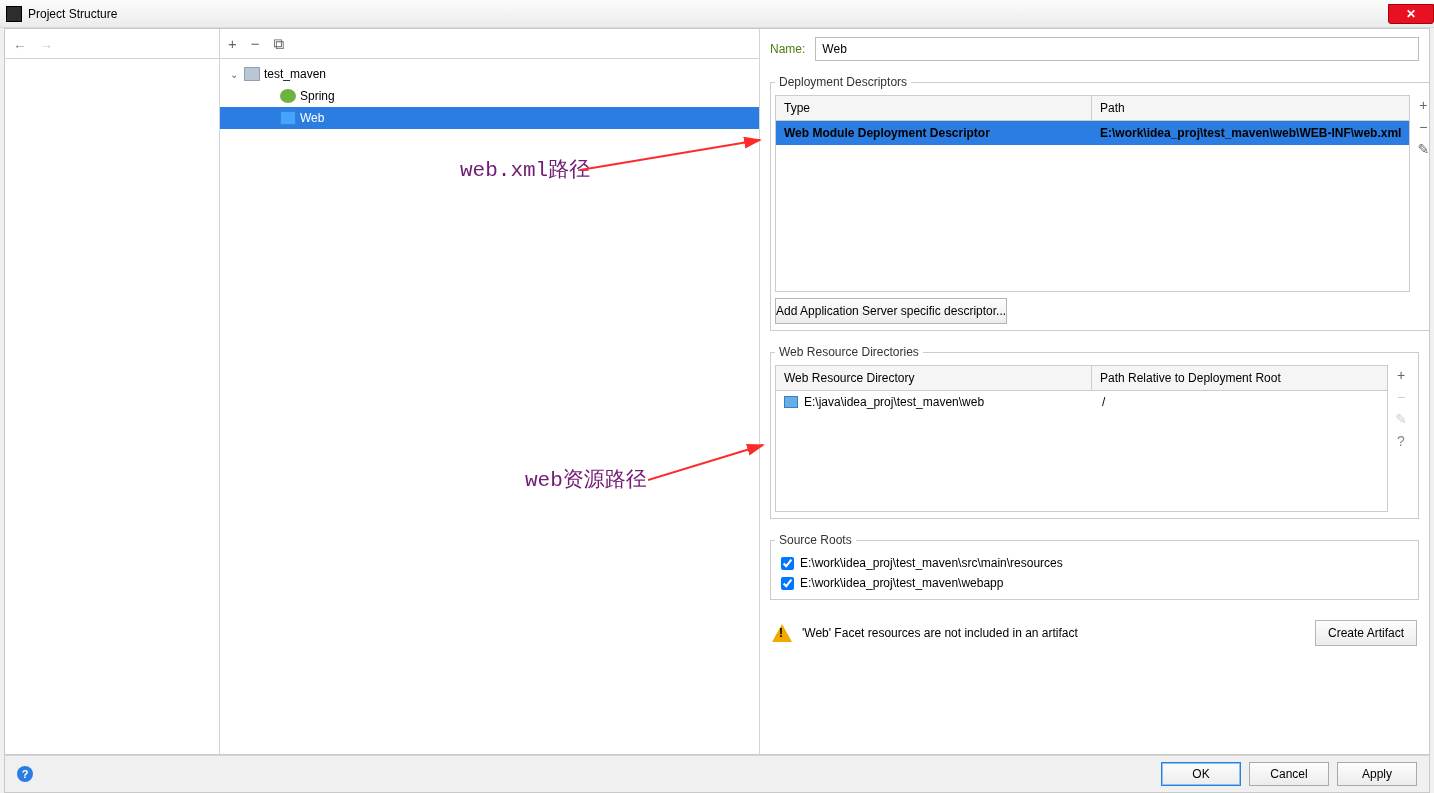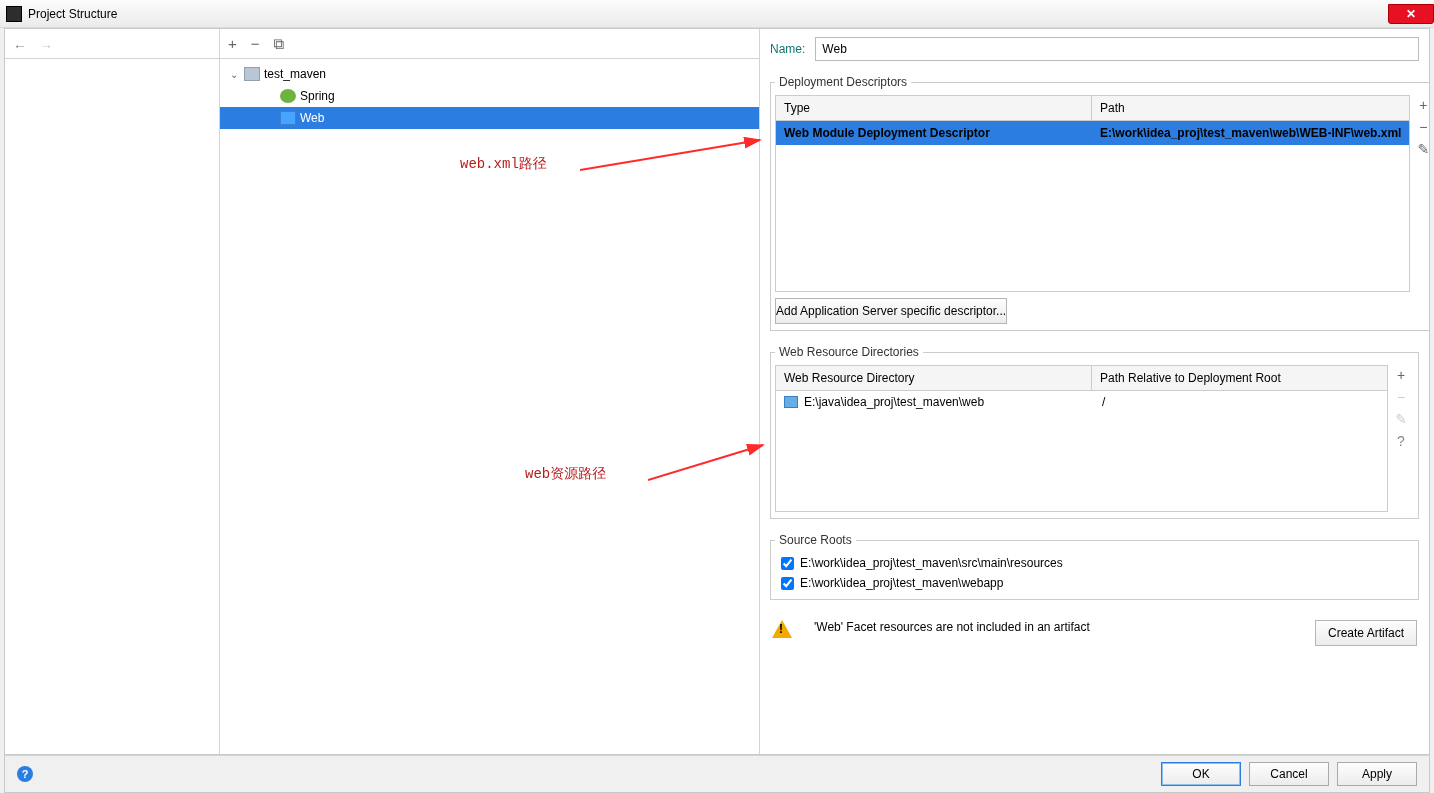--- a/index.html
+++ b/index.html
@@ -33,21 +33,21 @@
   .tree-row .ico { width:16px;height:14px;display:inline-block; }
   .ico-folder{ background:#b9c7d4;border:1px solid #8fa1b3; }
   .ico-spring{ border-radius:50%; background:#6db33f; }
   .ico-web{ background:#3a89d6;border:1px solid #2b6db0; }
   .tree-row.selected{ background:#2b7de1;color:#fff; }
   .tree-row.selected .chev,.tree-row.selected .ico{filter:brightness(1.2);}
 
   
   .details { flex:1; padding:8px 10px; overflow:auto; }
   .name-row { display:flex; align-items:center; gap:10px; margin-bottom:14px; }
-  .name-row label { color:#0f766e; }
+  .name-row label { color:#4d7c0f; }
   .name-row input { flex:1; height:24px; border:1px solid #bcbcbc; padding:0 6px; background:#fff; }
 
   fieldset { border:1px solid #ccc; margin-bottom:14px; padding:6px 4px 6px 4px; position:relative; }
   fieldset legend { padding:0 4px; color:#333; font-size:12px; }
   .tbl-wrap { display:flex; }
   .tbl { flex:1; border:1px solid #ccc; }
   .tbl-head { display:flex; background:#f5f5f5; border-bottom:1px solid #ccc; }
   .tbl-head div { padding:5px 8px; border-right:1px solid #ccc; }
   .tbl-head div:last-child{border-right:none;}
   .tbl-body { min-height:80px; }
@@ -61,34 +61,34 @@
 
   .add-btn { height:26px; border:1px solid #b5b5b5; background:linear-gradient(#fdfdfd,#ececec); padding:0 0; margin-top:6px; cursor:pointer; }
 
   .tbl-body2 { min-height:120px; }
   .dir-row { display:flex; align-items:center; padding:4px 8px; gap:6px; }
   .dir-row .dico{width:14px;height:12px;background:#66aee6;border:1px solid #3a7fbf;display:inline-block;}
 
   .src-item { display:flex; align-items:center; gap:6px; padding:3px 6px; }
   .src-item input[type=checkbox]{ width:13px;height:13px; }
 
-  .warn-row { display:flex; align-items:flex-start; gap:22px; padding:6px 2px; margin-top:4px; }
+  .warn-row { display:flex; align-items:center; gap:10px; padding:6px 2px; margin-top:4px; }
   .warn-ico { width:0;height:0;border-left:10px solid transparent;border-right:10px solid transparent;border-bottom:18px solid #f2a900;position:relative; }
   .warn-ico::after{content:"!";position:absolute;left:-3px;top:2px;color:#000;font-weight:bold;font-size:12px;}
   .create-art { margin-left:auto; height:26px; border:1px solid #b5b5b5; background:linear-gradient(#fdfdfd,#ececec); padding:0 12px; cursor:pointer; }
 
   
   .bottom-bar { position:absolute; bottom:0; left:4px; right:4px; height:38px; background:#f0f0f0; border:1px solid #c9c9c9; border-top:1px solid #d4d4d4; display:flex; align-items:center; padding:0 12px; }
   .help-ico { width:16px;height:16px;border-radius:50%;background:#2b7de1;color:#fff;display:flex;align-items:center;justify-content:center;font-size:11px;font-weight:bold; }
   .bottom-bar .btns { margin-left:auto; display:flex; gap:8px; }
   .bottom-bar button { width:80px; height:24px; border:1px solid #a9a9a9; background:linear-gradient(#fdfdfd,#ececec); cursor:pointer; }
   .bottom-bar button.primary { border:1px solid #2b7de1; box-shadow:0 0 0 1px #8fc0f2 inset; }
 
   
-  .anno { position:absolute; color:#b91c1c; font-family: SimSun, "Courier New", monospace; font-size:14px; pointer-events:none; }
+  .anno { position:absolute; color:#701a75; font-family: SimSun, "Courier New", monospace; font-size:21px; pointer-events:none; }
   .arrow-svg { position:absolute; pointer-events:none; }
 </style>
 </head>
 <body>
 
 <div class="title-bar">
   <span class="logo"></span>
   <span>Project Structure</span>
   <div class="close-btn">✕</div>
 </div>

